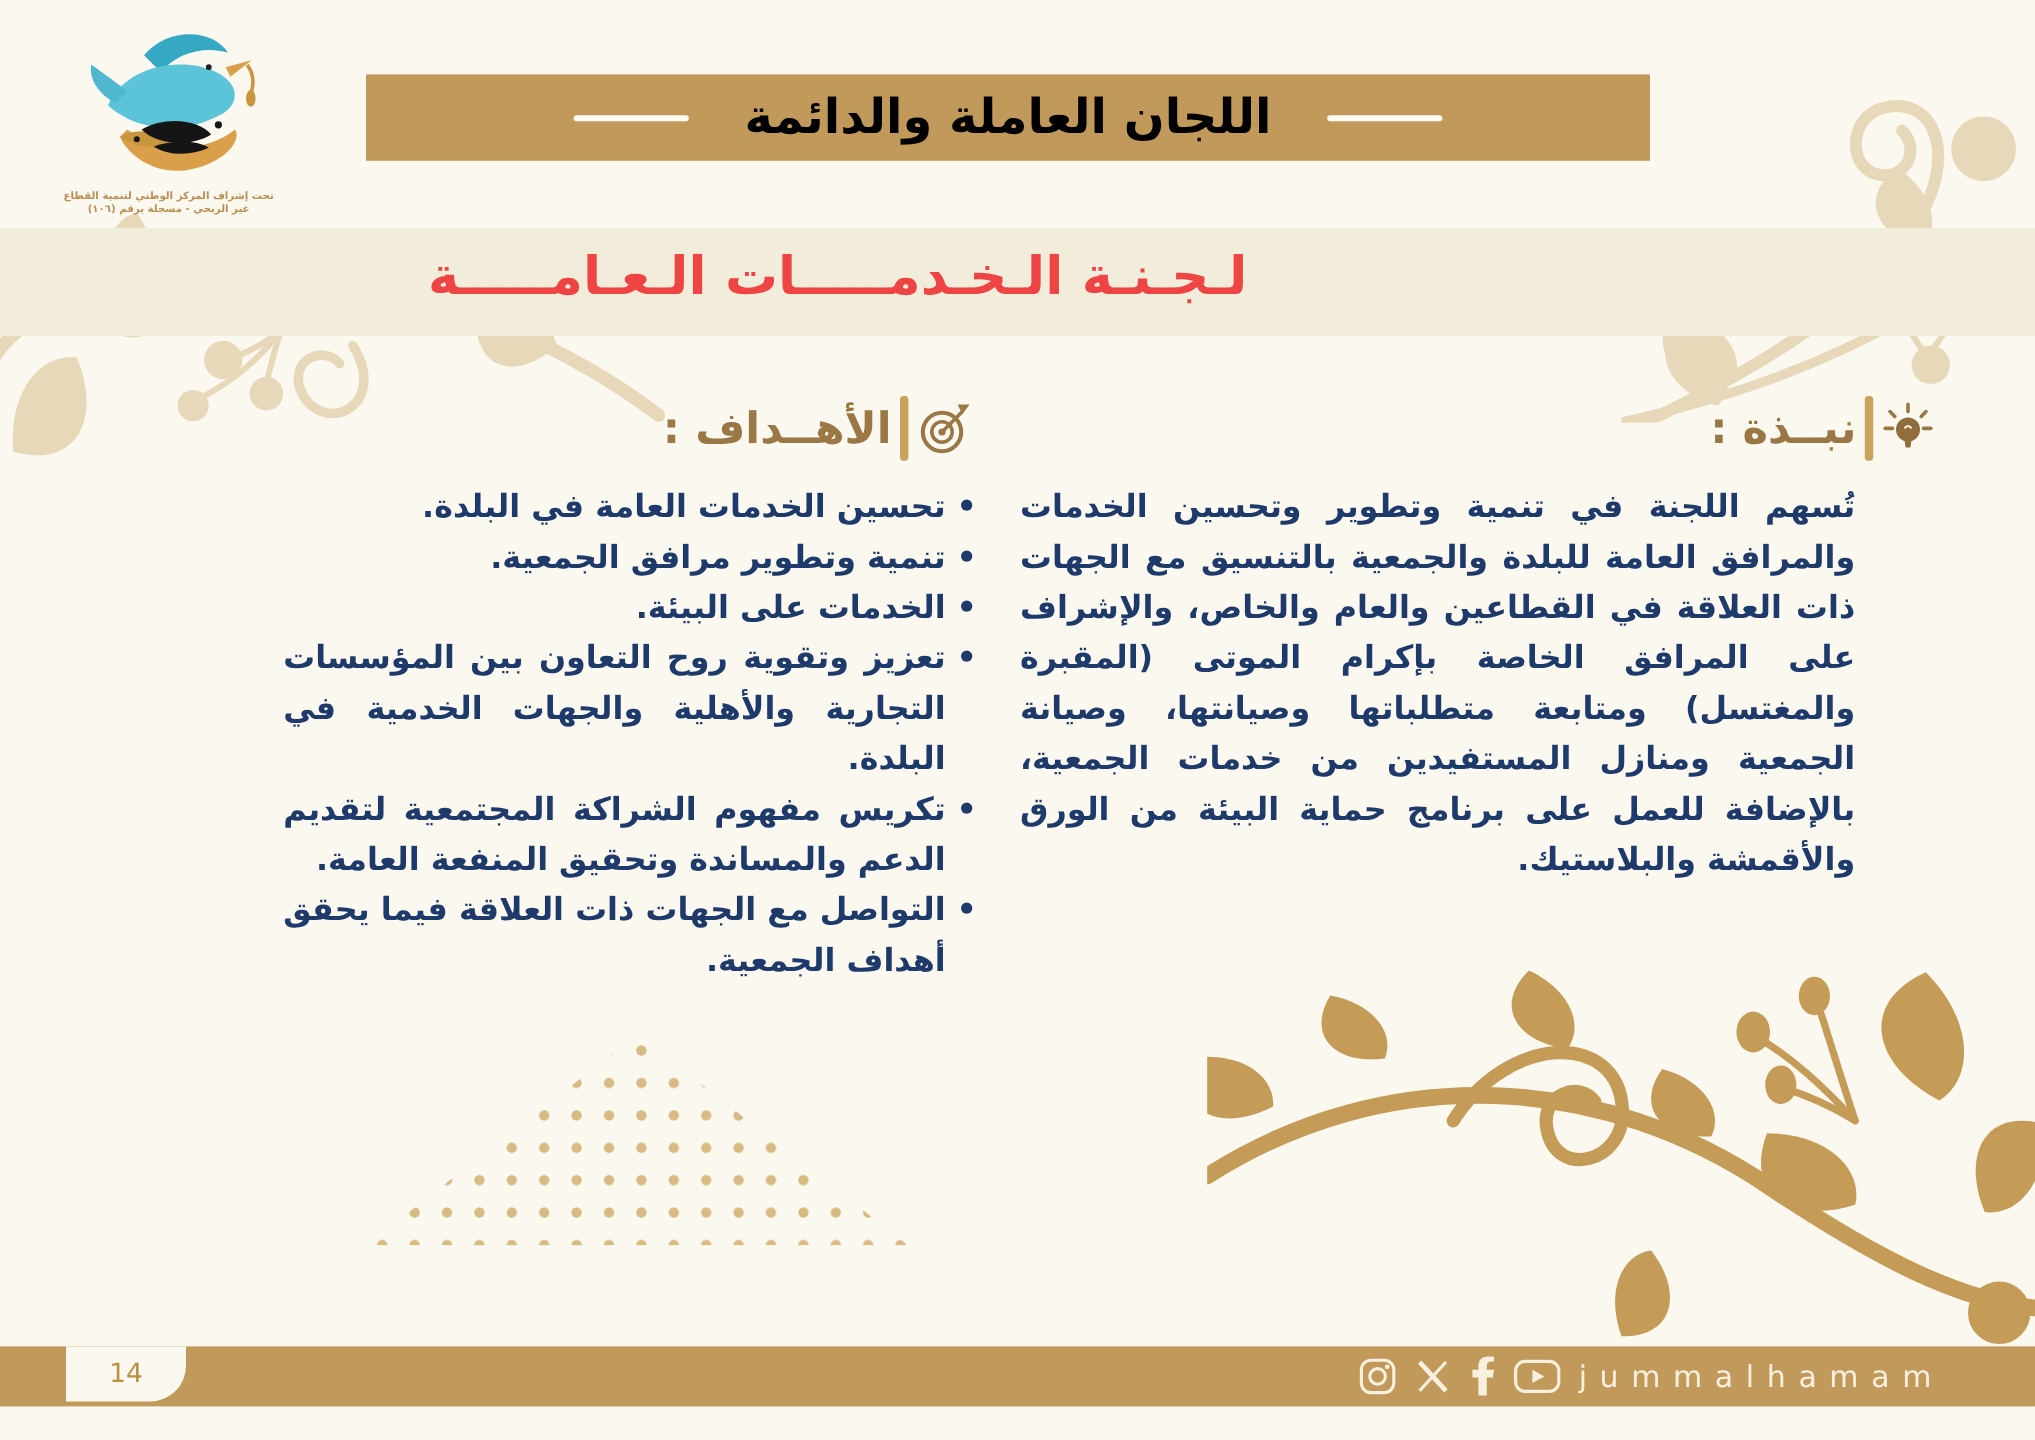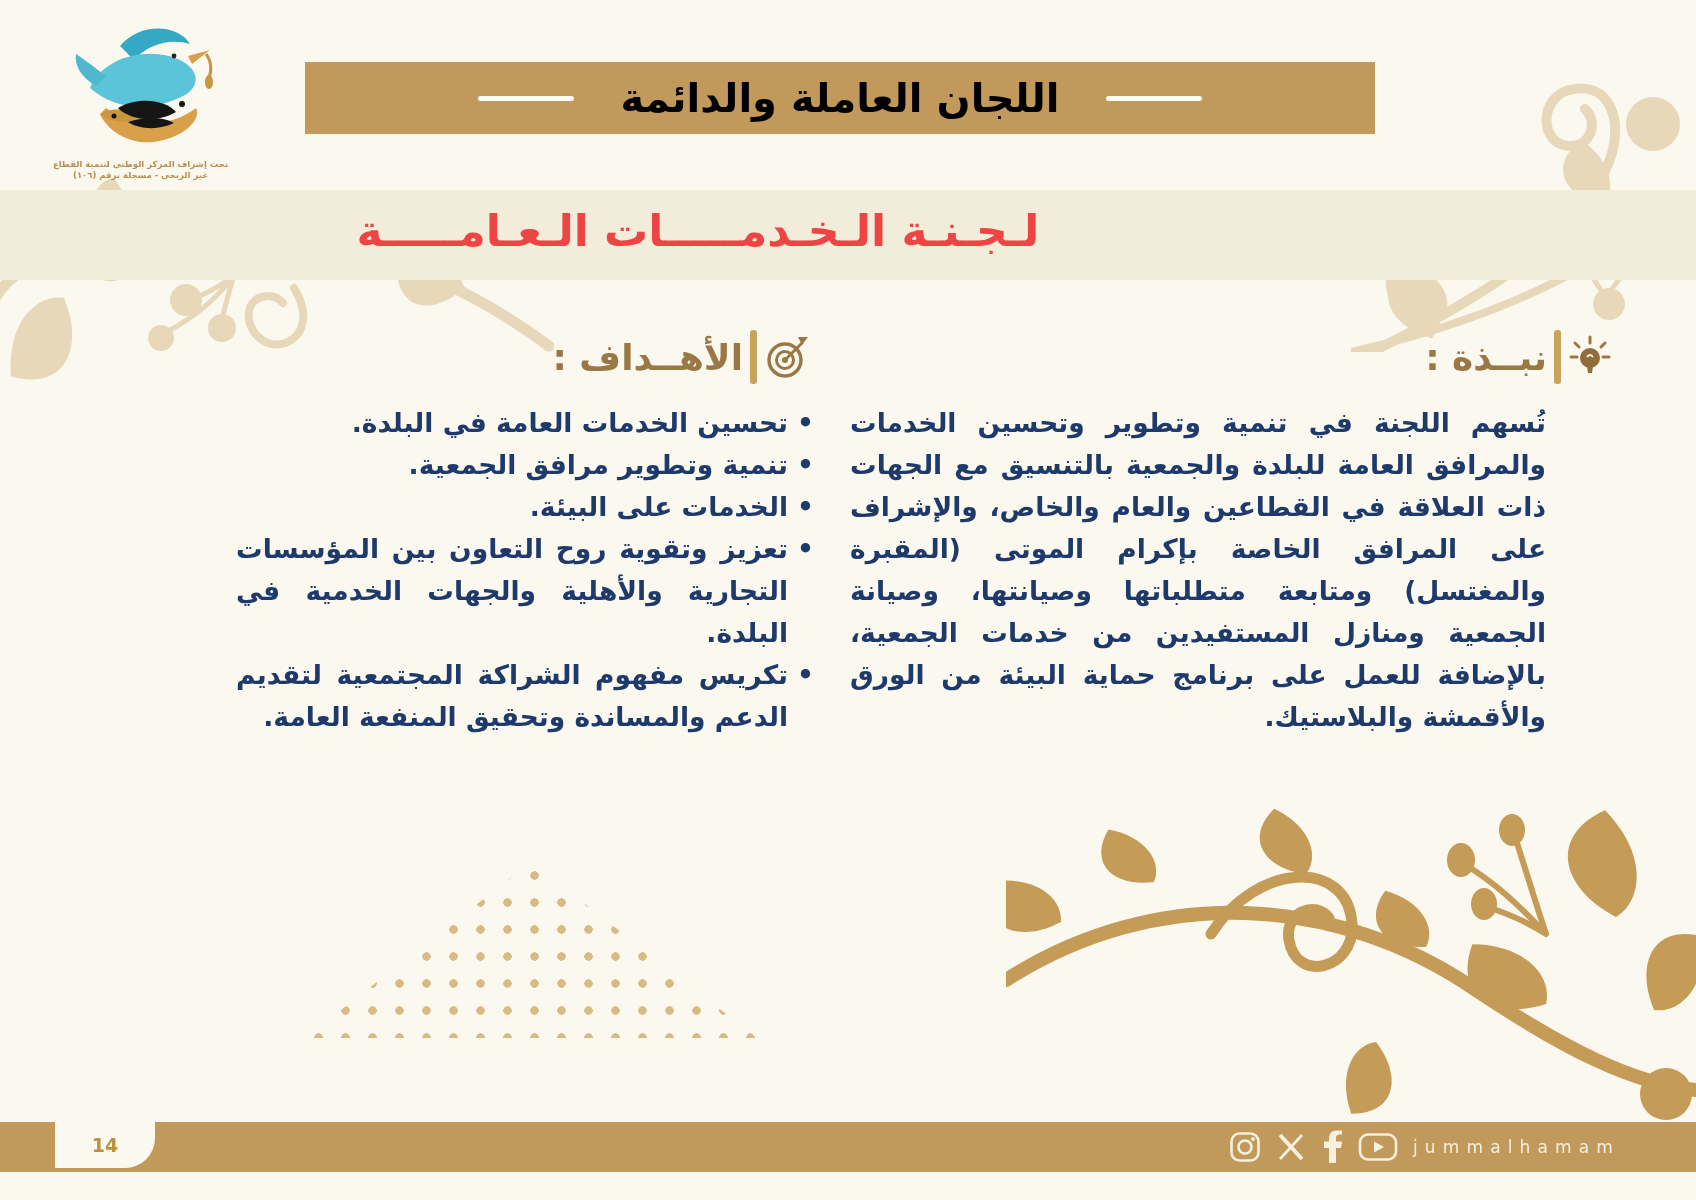--- a/index.html
+++ b/index.html
@@ -75,27 +75,27 @@
   }
   
   .footer-bar{
     position:absolute;left:0;top:1122px;width:1696px;height:50px;background:#C19A5B;
   }
   .page-tab{
     position:absolute;left:55px;top:0;width:100px;height:46px;
     background:#FBF8EF;border-radius:0 0 30px 0;
     display:flex;align-items:center;justify-content:center;
   }
-  .page-tab span{color:#B9913F;font-size:19px;font-weight:bold;}
+  .page-tab span{color:#B9913F;font-size:22px;font-weight:normal;}
   .social{
     position:absolute;right:62px;top:0;height:50px;
     display:flex;align-items:center;gap:15px;
   }
   .social .handle{
-    color:#F7F0DE;font-size:17px;letter-spacing:0.42em;margin-right:14px;
+    color:#F7F0DE;font-size:25px;letter-spacing:0.42em;margin-right:14px;
   }
   .social svg{display:block;}
 </style>
 </head>
 <body>
 
 <div class="page">
 
   <svg class="decor decor-left" width="560" height="235" viewBox="0 0 560 235">
     <defs>
@@ -227,20 +227,21 @@
     <div class="vbar"></div>
     <h2>الأهــداف :</h2>
   </div>
 
   <ul class="objectives-list">
     <li>تحسين الخدمات العامة في البلدة.</li>
     <li>تنمية وتطوير مرافق الجمعية.</li>
     <li>الخدمات على البيئة.</li>
     <li>تعزيز وتقوية روح التعاون بين المؤسسات التجارية والأهلية والجهات الخدمية في البلدة.</li>
     <li>تكريس مفهوم الشراكة المجتمعية لتقديم الدعم والمساندة وتحقيق المنفعة العامة.</li>
+    <li>التواصل مع الجهات ذات العلاقة فيما يحقق أهداف الجمعية.</li>
   </ul>
 
   <div class="dots"></div>
 
   <div class="footer-bar">
     <div class="page-tab">
       <span>14</span>
     </div>
     <div class="social">
       <svg width="32" height="32" viewBox="0 0 32 32">

